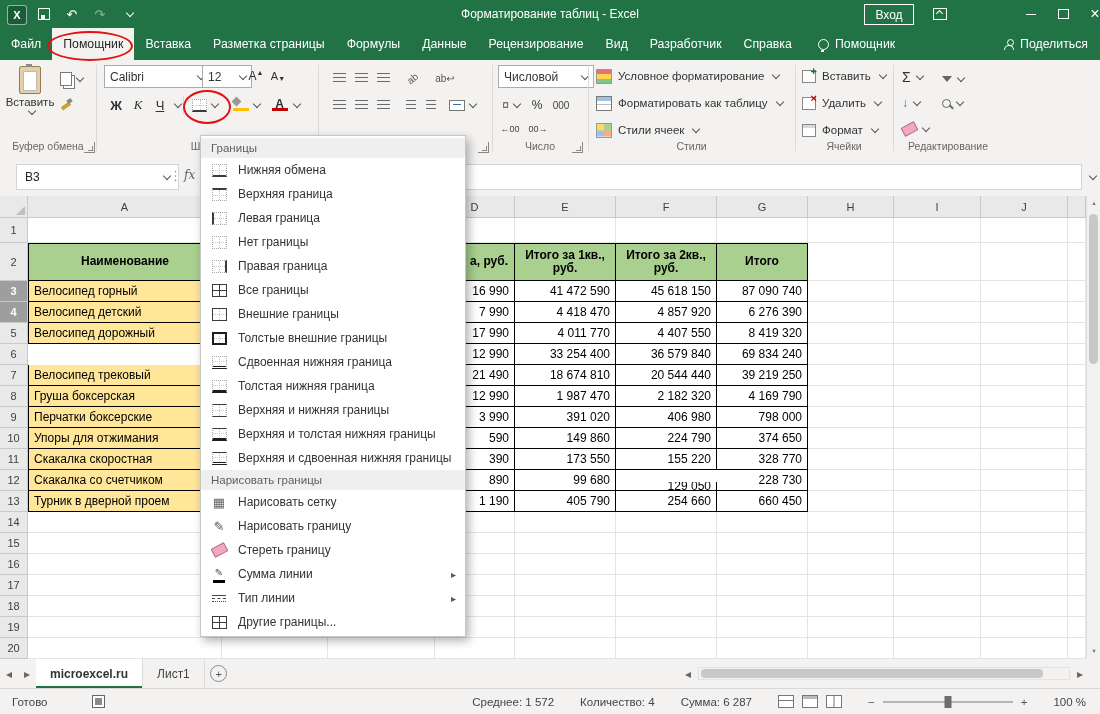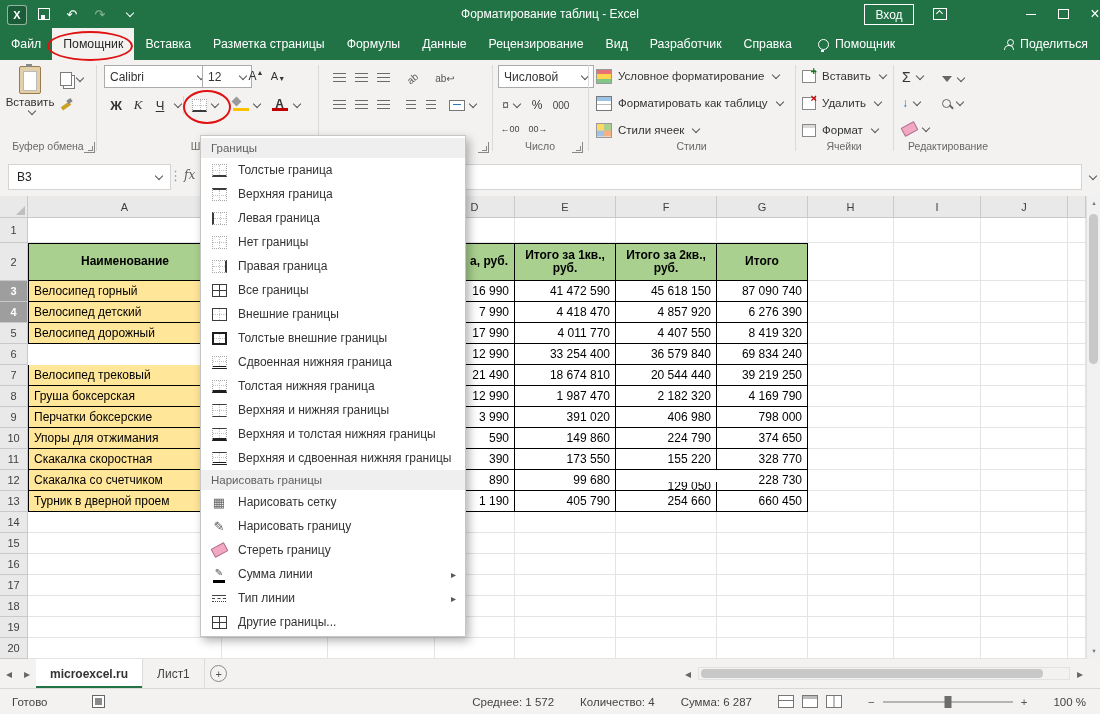--- a/index.html
+++ b/index.html
@@ -131,21 +131,21 @@
   .sigma{font-size:14px;color:#333;}
   .ic-funnel{width:0;height:0;border-left:5px solid transparent;border-right:5px solid transparent;border-top:6px solid #666;position:relative;display:block;}
   .ic-funnel::after{content:"";position:absolute;left:-1px;top:-7px;width:2px;height:0;}
   .ic-filldown::before{content:"↓";color:#2E75B6;font-weight:bold;}
   .ic-search{width:7px;height:7px;border:1.5px solid #666;border-radius:50%;position:relative;display:block;}
   .ic-search::after{content:"";position:absolute;left:6px;top:6px;width:5px;height:1.5px;background:#666;transform:rotate(45deg);}
   .shape-eraser{width:13px;height:8px;background:#F2A7C3;border:1px solid #b06d8a;transform:rotate(-28deg);border-radius:1px;display:block;}
 
   
   .fbar{position:absolute;top:158px;left:0;right:0;height:38px;background:#F3F2F1;border-bottom:1px solid #CFCDCB;}
-  .namebox{position:absolute;left:8px;top:6px;width:163px;height:26px;background:#fff;border:1px solid #D4D4D4;
+  .namebox{position:absolute;left:16px;top:6px;width:163px;height:26px;background:#fff;border:1px solid #D4D4D4;
            box-sizing:border-box;display:flex;align-items:center;padding:0 8px;justify-content:space-between;}
   .fsep{position:absolute;left:169px;top:10px;color:#999;font-size:13px;}
   .fsep::before{content:"⋮";}
   .fx{position:absolute;left:184px;top:10px;font-family:"DejaVu Serif",serif;font-style:italic;color:#5f5f5f;}
   .finput{position:absolute;left:206px;right:18px;top:6px;height:26px;background:#fff;border:1px solid #D4D4D4;border-left:none;box-sizing:border-box;}
   .fchev{position:absolute;right:0;top:6px;width:17px;height:26px;display:flex;align-items:center;justify-content:center;}
 
   
   .grid{position:absolute;top:196px;left:0;width:1086px;height:463px;background:#fff;overflow:hidden;}
   .ghr{display:flex;height:22px;}
@@ -809,21 +809,21 @@
       <span>100 %</span>
     </div>
   </div>
 
   <div class="bmenu">
       <div class="msec">Границы</div>
       <div class="mi">
         <div class="mi-ic">
           <span class="bic b-bottom"></span>
         </div>
-        <div class="mi-lb">Толстые граница</div>
+        <div class="mi-lb">Нижняя обмена</div>
       </div>
       <div class="mi">
         <div class="mi-ic">
           <span class="bic b-top"></span>
         </div>
         <div class="mi-lb">Верхняя граница</div>
       </div>
       <div class="mi">
         <div class="mi-ic">
           <span class="bic b-left"></span>

